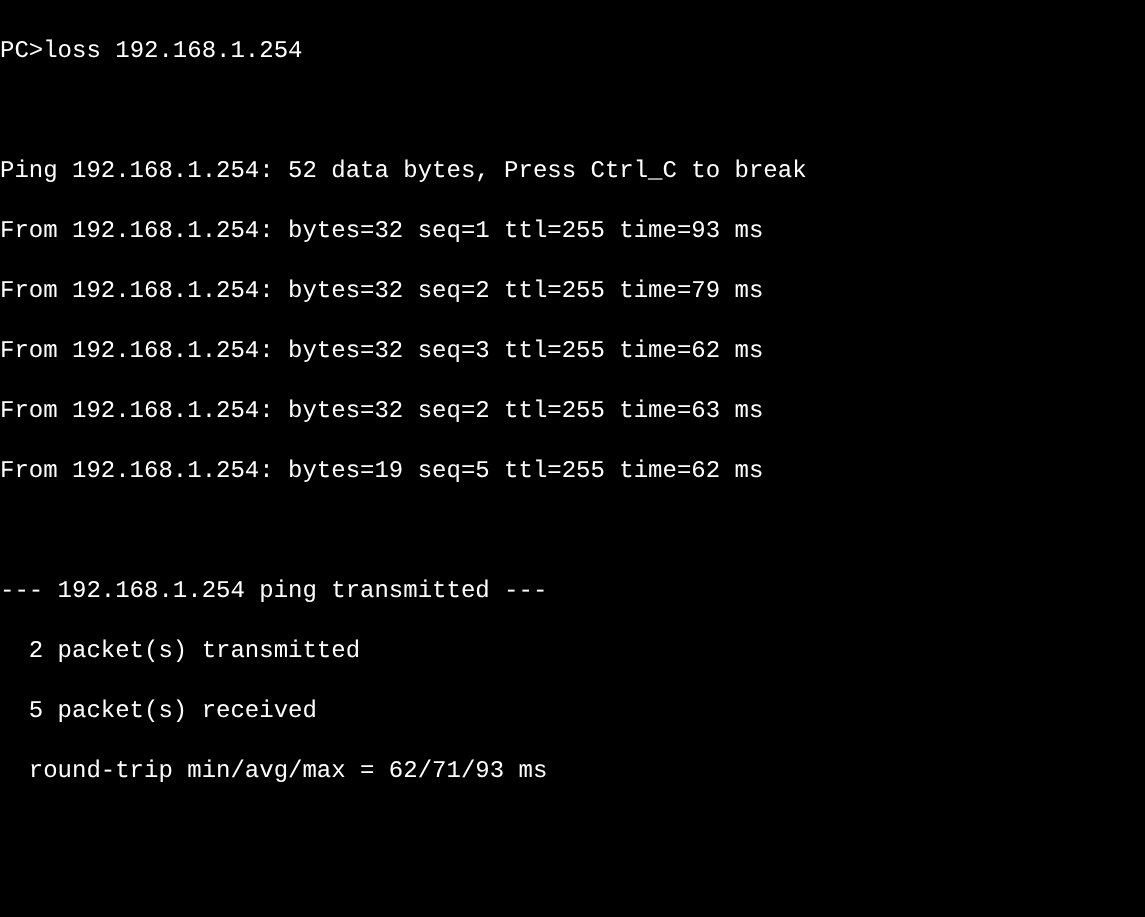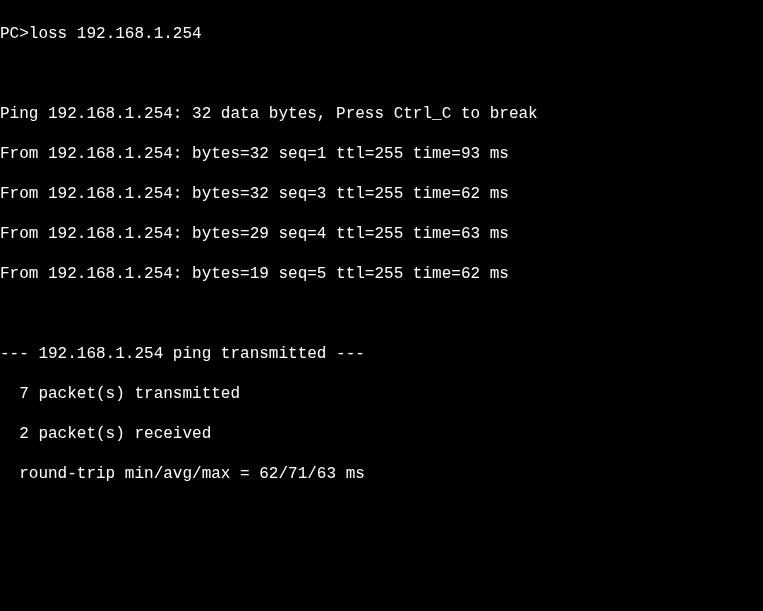--- a/index.html
+++ b/index.html
@@ -19,30 +19,31 @@
     padding: 4px 0 0 0;
   }
   .line { display: block; }
 </style>
 </head>
 <body>
 
 <div class="terminal">
 <span class="line"><span>PC&gt;</span><span>loss 192.168.1.254</span></span>
 <span class="line"> </span>
-<span class="line">Ping 192.168.1.254: 32 data bytes, Press Ctrl_C to break</span>
+<span class="line">Ping 192.168.1.254: 52 data bytes, Press Ctrl_C to break</span>
 <span class="line">From 192.168.1.254: bytes=32 seq=1 ttl=255 time=93 ms</span>
+<span class="line">From 192.168.1.254: bytes=32 seq=2 ttl=255 time=79 ms</span>
 <span class="line">From 192.168.1.254: bytes=32 seq=3 ttl=255 time=62 ms</span>
-<span class="line">From 192.168.1.254: bytes=29 seq=4 ttl=255 time=63 ms</span>
+<span class="line">From 192.168.1.254: bytes=32 seq=2 ttl=255 time=63 ms</span>
 <span class="line">From 192.168.1.254: bytes=19 seq=5 ttl=255 time=62 ms</span>
 <span class="line"> </span>
 <span class="line">--- 192.168.1.254 ping transmitted ---</span>
-<span class="line">  7 packet(s) transmitted</span>
-<span class="line">  2 packet(s) received</span>
-<span class="line">  round-trip min/avg/max = 62/71/63 ms</span>
+<span class="line">  2 packet(s) transmitted</span>
+<span class="line">  5 packet(s) received</span>
+<span class="line">  round-trip min/avg/max = 62/71/93 ms</span>
 <span class="line"> </span>
 
 
 
 
 
 
 
 
 

